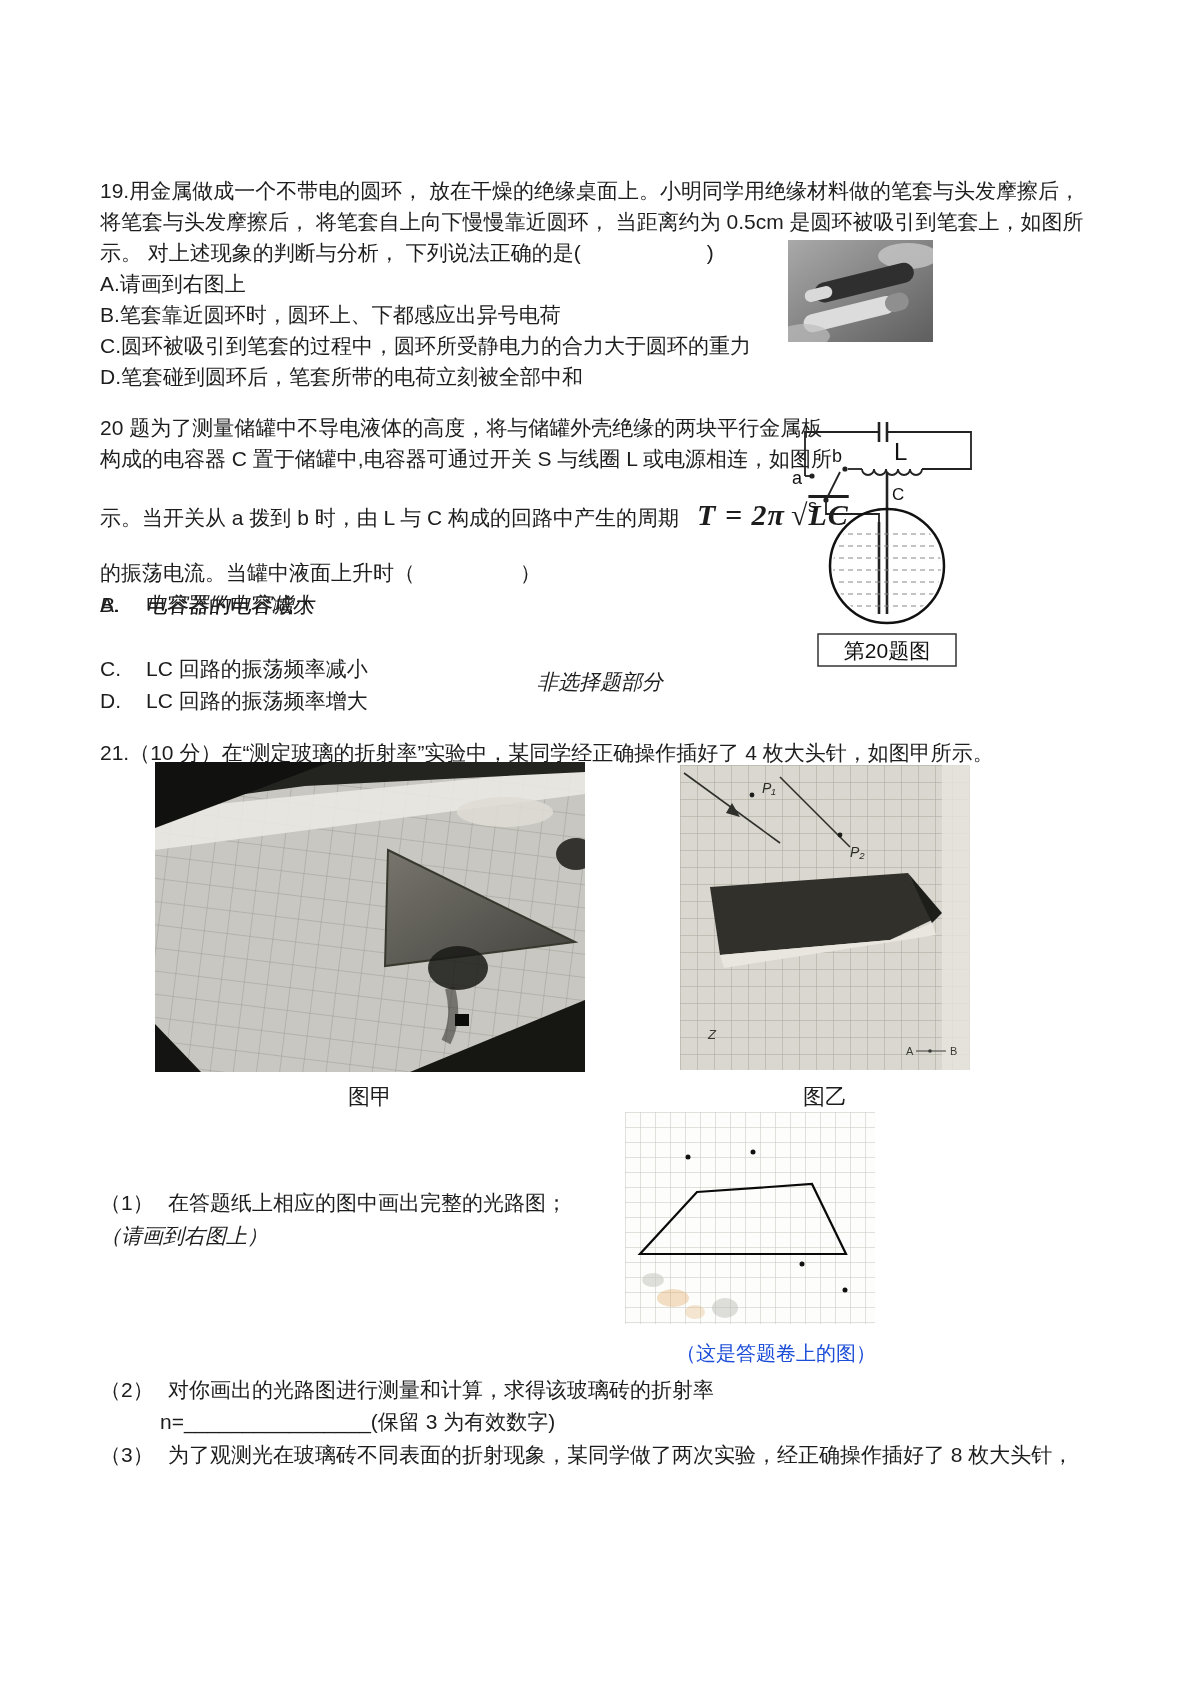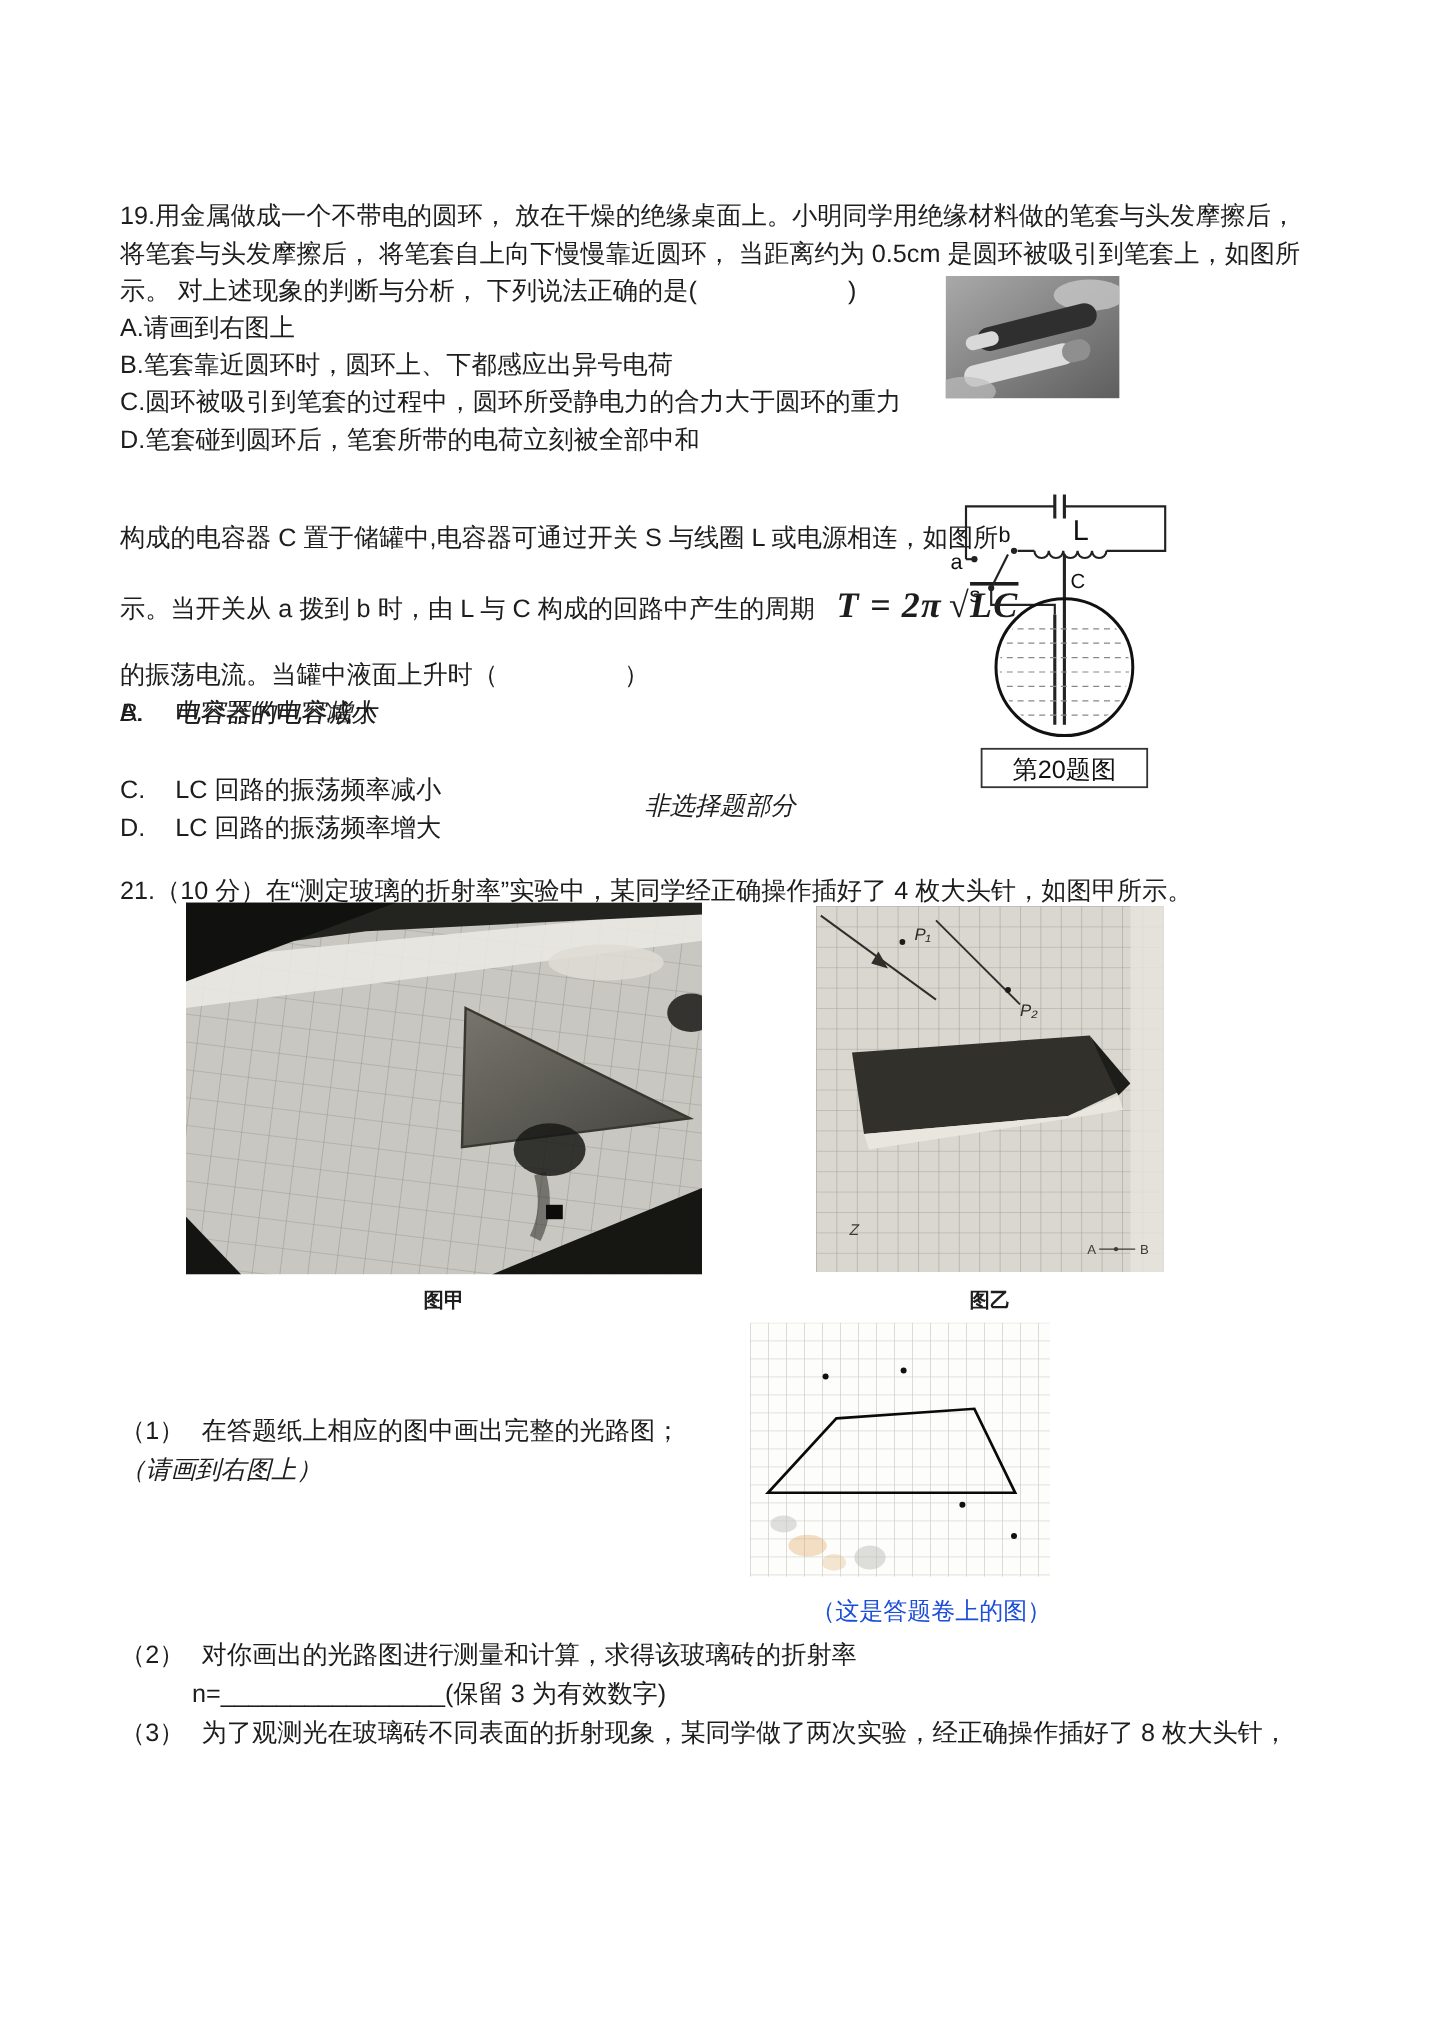--- a/index.html
+++ b/index.html
@@ -1,26 +1,26 @@
 <!DOCTYPE html>
 <html><head>
 <meta charset="utf-8">
 <style>
   * { margin:0; padding:0; box-sizing:border-box; }
   html,body { background:#ffffff; }
   body { font-family:"Liberation Sans","DejaVu Sans",sans-serif; }
-  .page { position:relative; width:1200px; height:1672px; margin:2px auto; background:#ffffff; color:#1d1d1d; overflow:hidden; }
+  .page { position:relative; width:1200px; height:1672px; margin:12px auto; background:#ffffff; color:#1d1d1d; overflow:hidden; }
   .line { position:absolute; left:100px; font-size:21px; line-height:31px; white-space:nowrap; }
   .line.center { left:0; width:1200px; text-align:center; }
   .opt-k { display:inline-block; min-width:46px; }
   .sub-k { display:inline-block; min-width:68px; }
   .formula { font-family:"Liberation Serif","DejaVu Serif",serif; font-style:italic; font-weight:bold; font-size:30px; margin-left:18px; letter-spacing:1px; }
   .sqrt { font-style:normal; margin-left:6px; }
   .sqrt-bar { text-decoration:overline; }
-  .caption { position:absolute; font-size:17px; text-align:center;font-weight:bold; }
+  .caption { position:absolute; font-size:22px; text-align:center; }
   .fig { position:absolute; line-height:0; }
   .red { color:#1d4ed8; }
   .italic { font-style:italic; }
   svg text { font-family:"Liberation Sans","DejaVu Sans",sans-serif; }
 </style>
 </head>
 <body>
 
 <div class="page">
 
@@ -45,20 +45,21 @@
       <g transform="rotate(-14 72 55)">
         <rect x="28" y="34" width="102" height="20" rx="10" fill="#2f2f2f"></rect>
         <rect x="18" y="38" width="28" height="12" rx="6" fill="#d9d9d9"></rect>
         <rect x="10" y="62" width="94" height="18" rx="9" fill="#dcdcdc"></rect>
         <rect x="94" y="62" width="24" height="18" rx="9" fill="#8f8f8f"></rect>
       </g>
       <ellipse cx="16" cy="96" rx="26" ry="12" fill="#bdbdbd" opacity="0.7"></ellipse>
     </svg>
   </div>
 
+  <div class="line" style="top:400px;">20 题为了测量储罐中不导电液体的高度，将与储罐外壳绝缘的两块平行金属板</div>
   <div class="line" style="top:431px;">构成的电容器 C 置于储罐中,电容器可通过开关 S 与线圈 L 或电源相连，如图所</div>
   <div class="line" style="top:487px;">
     <span>示。当开关从 a 拨到 b 时，由 L 与 C 构成的回路中产生的周期</span><span class="formula"><span>T = 2π</span><span class="sqrt">√</span><span class="sqrt-bar">LC</span></span>
   </div>
   <div class="line" style="top:545px;">的振荡电流。当罐中液面上升时（　　　　　）</div>
 
   <div class="line" style="top:577px;"><span class="opt-k">A.</span><span>电容器的电容减小</span></div>
   <div class="line" style="top:577px;font-style:italic;"><span class="opt-k">B.</span><span>电容器的电容增大</span></div>
   <div class="line" style="top:673px;"><span class="opt-k">D.</span><span>LC 回路的振荡频率增大</span></div>
   <div class="line" style="top:641px;"><span class="opt-k">C.</span><span>LC 回路的振荡频率减小</span></div>

